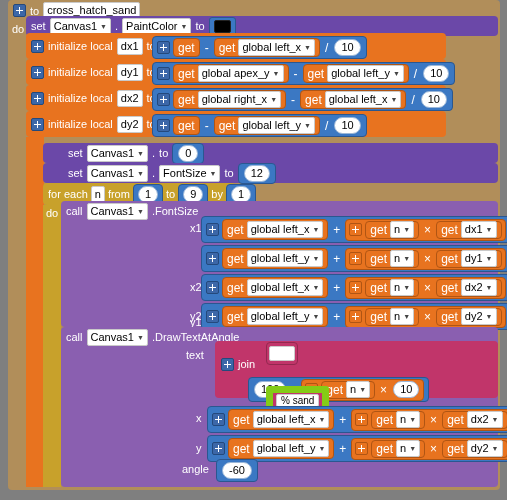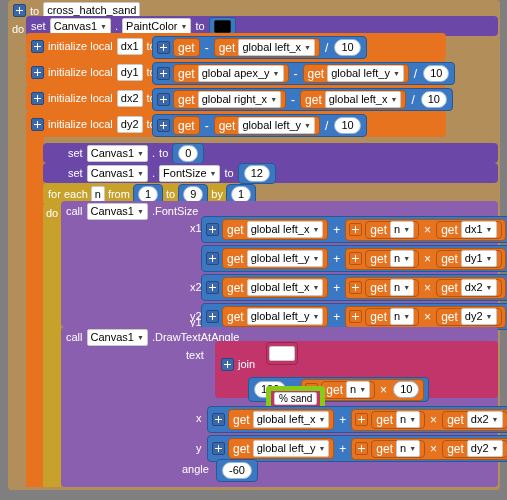--- a/index.html
+++ b/index.html
@@ -431,21 +431,21 @@
         <span class="kw">get</span>
         <span class="dd">
           <span>n</span>
           <span class="caret">▼</span>
         </span>
       </span>
     <span class="op">×</span>
     <span class="pill num">10</span>
   </span>
 </div>
-<div style="position:absolute;left:266px;top:386px;display:inline-flex;align-items:center;background:#c1356a;border:5px solid #84cc16;border-radius:3px;padding:1px 3px;">
+<div style="position:absolute;left:266px;top:386px;display:inline-flex;align-items:center;background:#c1356a;border:7px solid #84cc16;border-radius:3px;padding:1px 3px;">
   <span style="background:#fff;color:#000;border:1px solid #ccc;border-radius:2px;padding:0 4px;font-size:10px;"> % sand</span>
 </div>
 
 <div style="position:absolute;left:196px;top:412px;">x</div>
 <div class="mathblk" style="position:absolute;left:207px;top:406px;height:25px;">
   <span class="mutator"></span>
   <span class="getblk">
       <span class="kw">get</span>
       <span class="dd">
         <span>global left_x</span>

